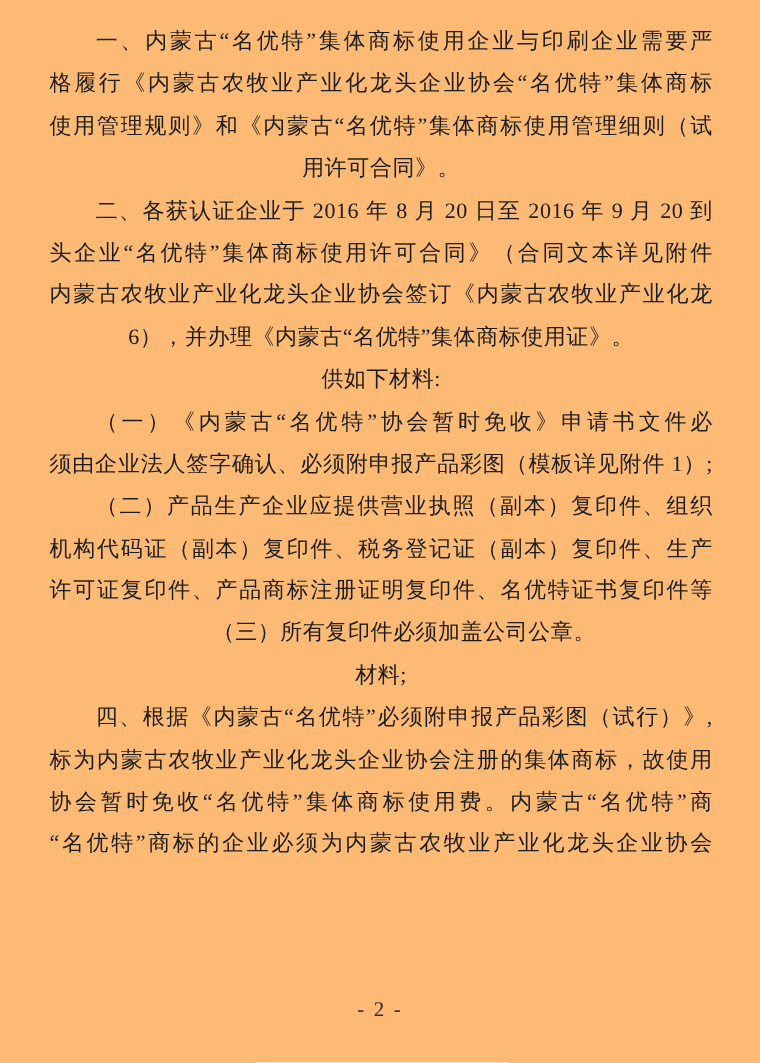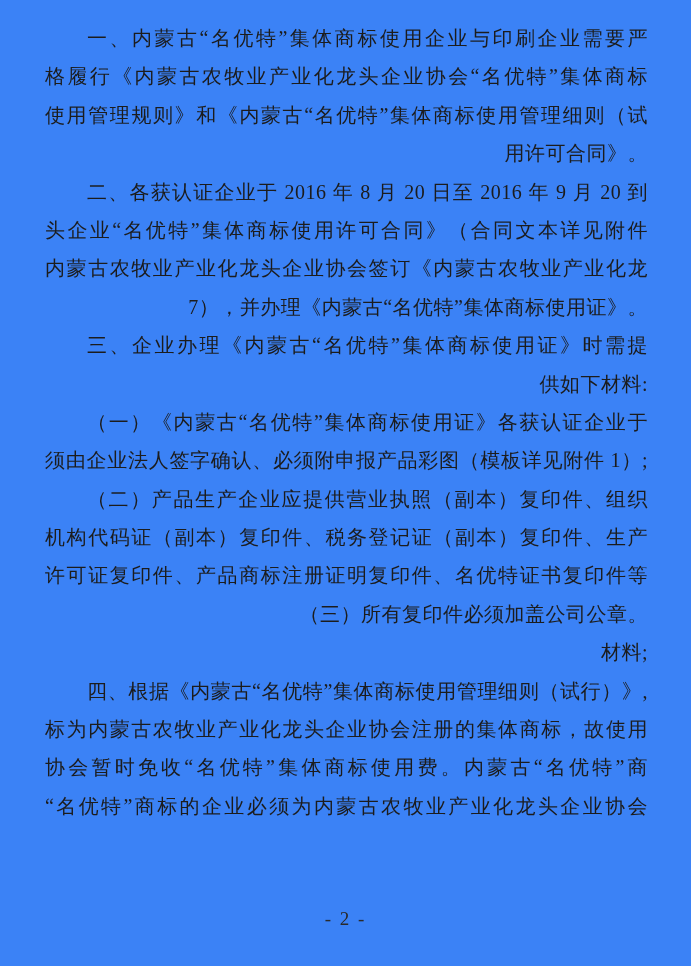--- a/index.html
+++ b/index.html
@@ -4,36 +4,36 @@
 <style>
   html, body {
     margin: 0;
     padding: 0;
     background: #ffffff;
   }
   .page {
     position: relative;
     width: 691px;
     height: 966px;
-    background: #3b82f6;
+    background: #fdba74;
     color: #1c1c1c;
     font-family: "Liberation Serif", "DejaVu Serif", serif;
     overflow: hidden;
   }
   .content {
     position: absolute;
     left: 45px;
     top: 19px;
     width: 603px;
   }
   .line {
     font-size: 20px;
     line-height: 38.4px;
     height: 38.4px;
-    text-align: right;
+    text-align: center;
     letter-spacing: 0.5px;
     white-space: pre-wrap;
   }
   .line.fill {
     text-align: justify;
     text-align-last: justify;
   }
   .line.indent {
     padding-left: 42px;
   }
@@ -53,30 +53,29 @@
 
 <div class="page">
   <div class="content">
     <div class="line fill indent">一、内蒙古“名优特”集体商标使用企业与印刷企业需要严</div>
     <div class="line fill">格履行《内蒙古农牧业产业化龙头企业协会“名优特”集体商标</div>
     <div class="line fill">使用管理规则》和《内蒙古“名优特”集体商标使用管理细则（试</div>
     <div class="line">用许可合同》。</div>
     <div class="line fill indent">二、各获认证企业于 2016 年 8 月 20 日至 2016 年 9 月 20 到</div>
     <div class="line fill">头企业“名优特”集体商标使用许可合同》（合同文本详见附件</div>
     <div class="line fill">内蒙古农牧业产业化龙头企业协会签订《内蒙古农牧业产业化龙</div>
-    <div class="line">7），并办理《内蒙古“名优特”集体商标使用证》。</div>
-    <div class="line fill indent">三、企业办理《内蒙古“名优特”集体商标使用证》时需提</div>
+    <div class="line">6），并办理《内蒙古“名优特”集体商标使用证》。</div>
     <div class="line">供如下材料:</div>
-    <div class="line fill indent">（一）《内蒙古“名优特”集体商标使用证》各获认证企业于</div>
+    <div class="line fill indent">（一）《内蒙古“名优特”协会暂时免收》申请书文件必</div>
     <div class="line fill">须由企业法人签字确认、必须附申报产品彩图（模板详见附件 1）;</div>
     <div class="line fill indent">（二）产品生产企业应提供营业执照（副本）复印件、组织</div>
     <div class="line fill">机构代码证（副本）复印件、税务登记证（副本）复印件、生产</div>
     <div class="line fill">许可证复印件、产品商标注册证明复印件、名优特证书复印件等</div>
     <div class="line indent">（三）所有复印件必须加盖公司公章。</div>
     <div class="line">材料;</div>
-    <div class="line fill indent">四、根据《内蒙古“名优特”集体商标使用管理细则（试行）》,</div>
+    <div class="line fill indent">四、根据《内蒙古“名优特”必须附申报产品彩图（试行）》,</div>
     <div class="line fill">标为内蒙古农牧业产业化龙头企业协会注册的集体商标，故使用</div>
     <div class="line fill">协会暂时免收“名优特”集体商标使用费。内蒙古“名优特”商</div>
     <div class="line fill">“名优特”商标的企业必须为内蒙古农牧业产业化龙头企业协会</div>
   </div>
 
   <div class="footer">- 2 -</div>
 </div>
 
 </body></html>

